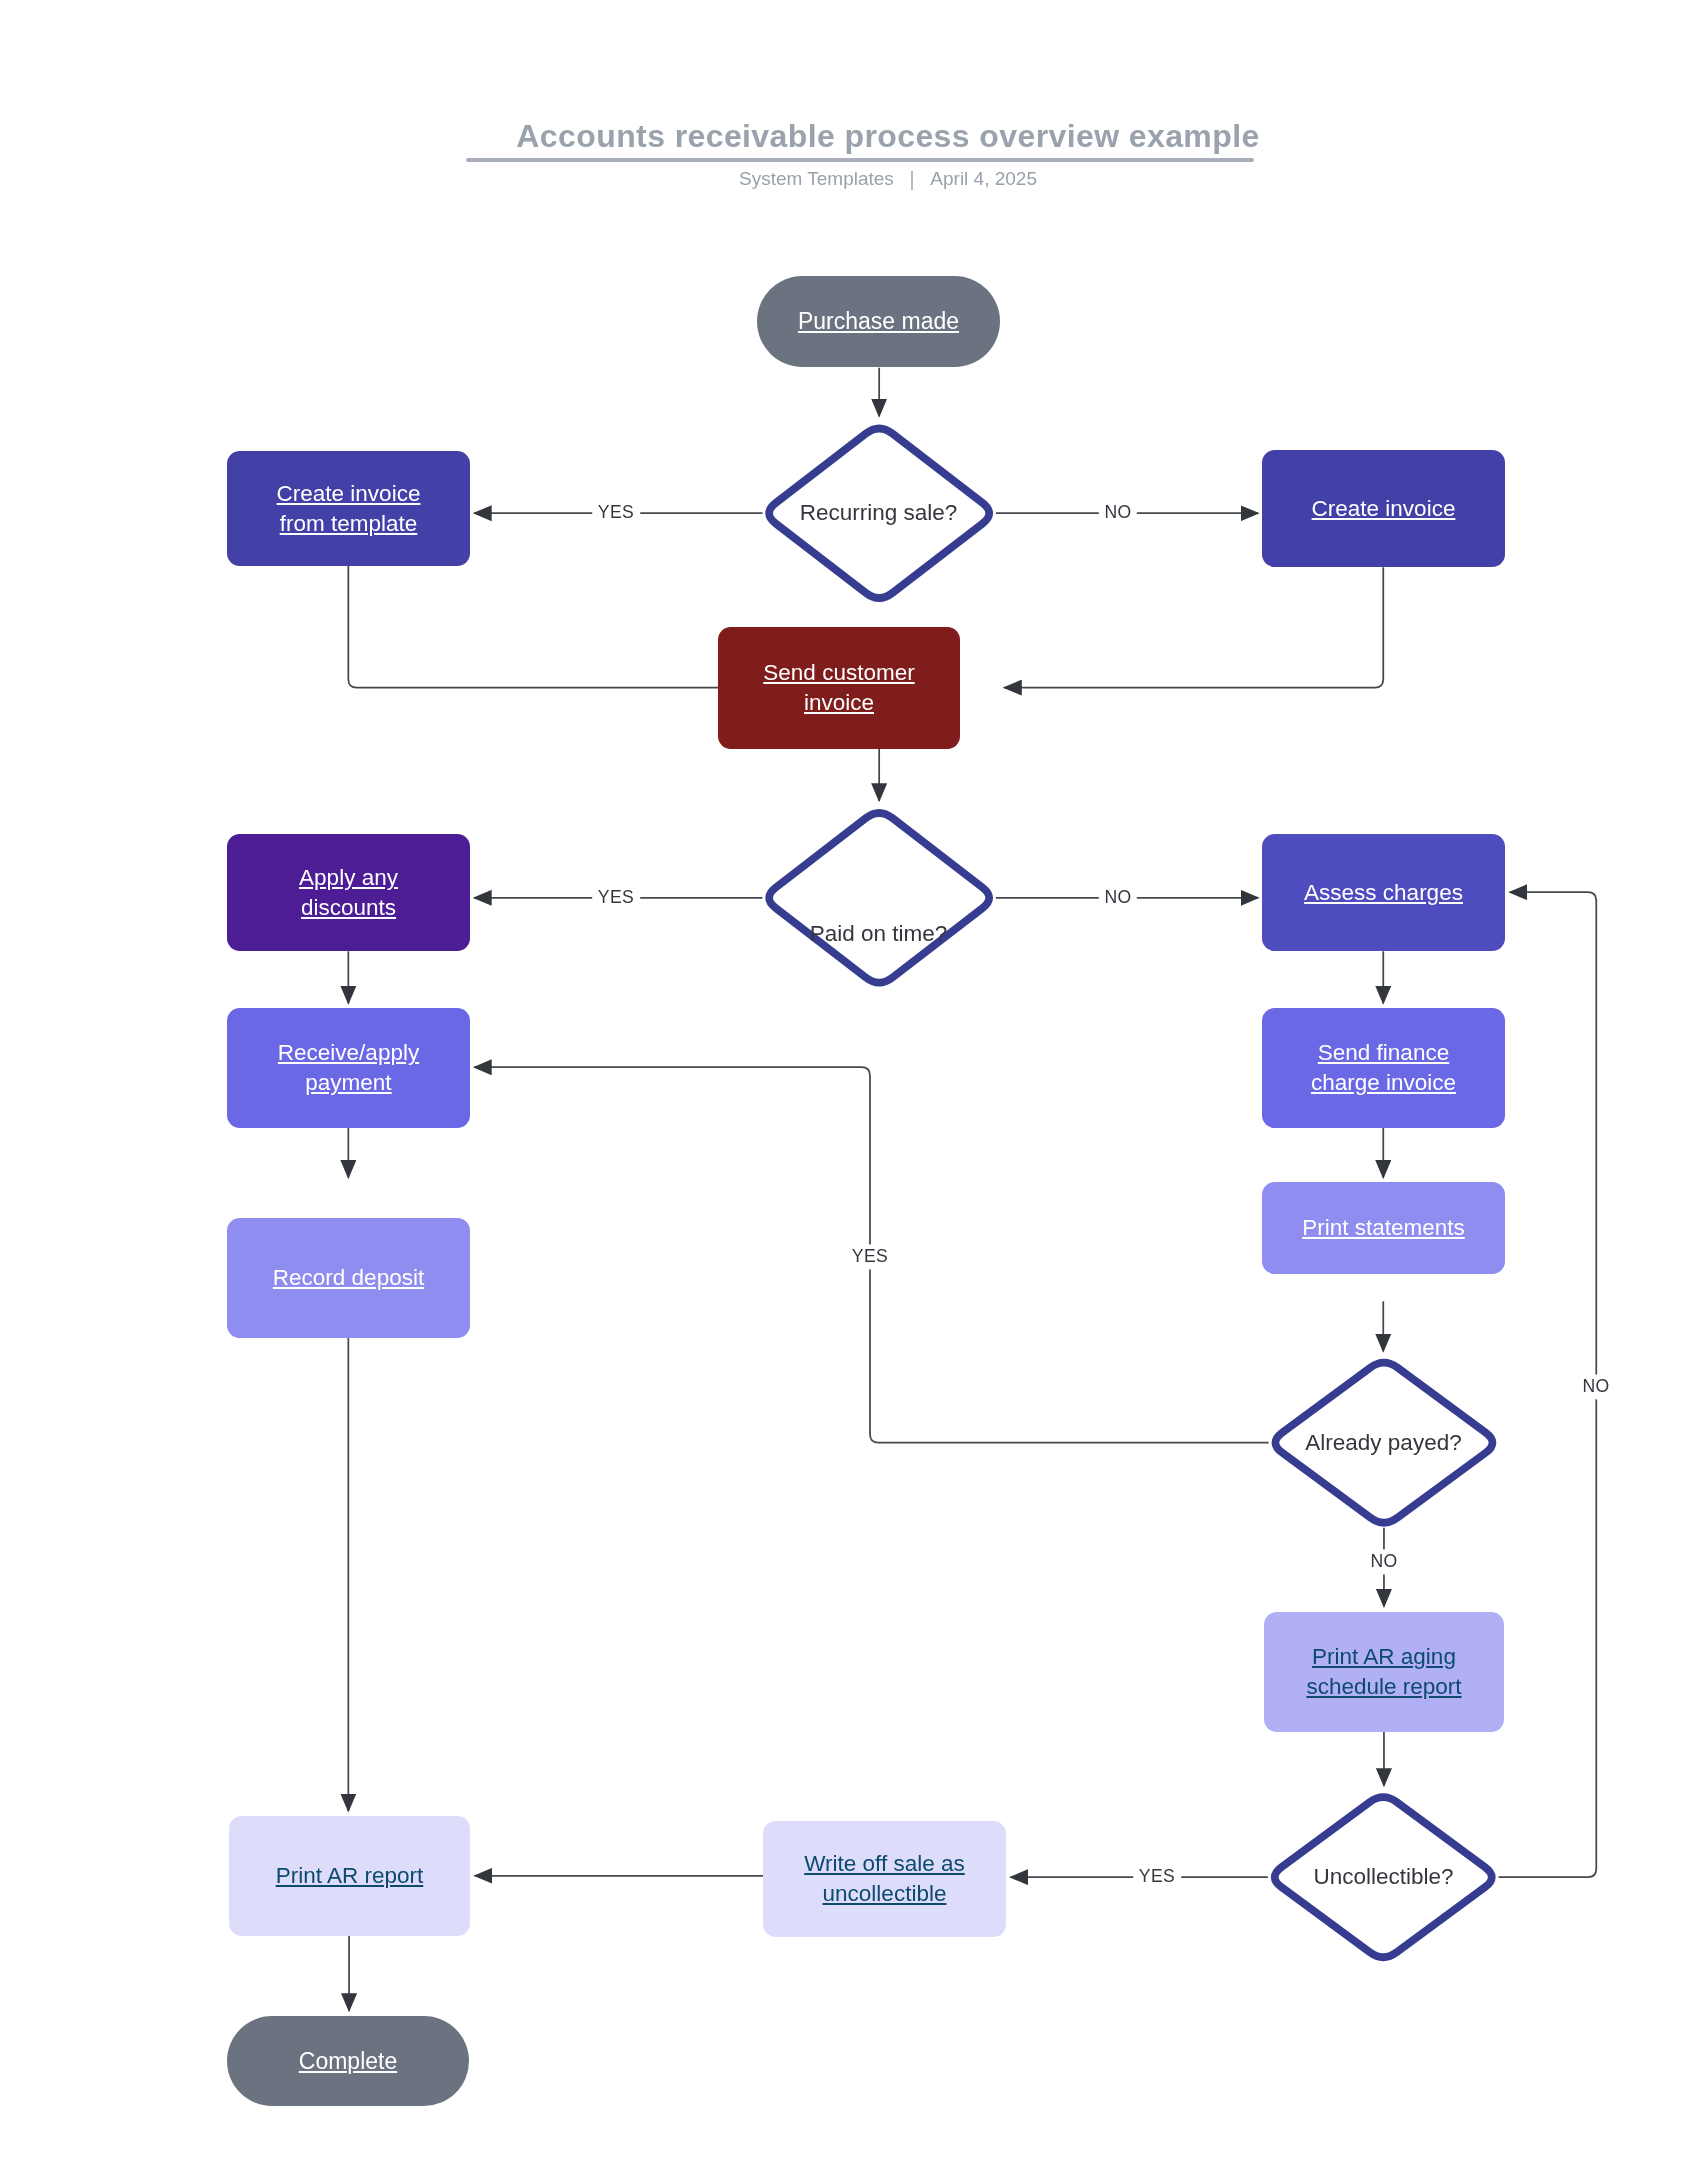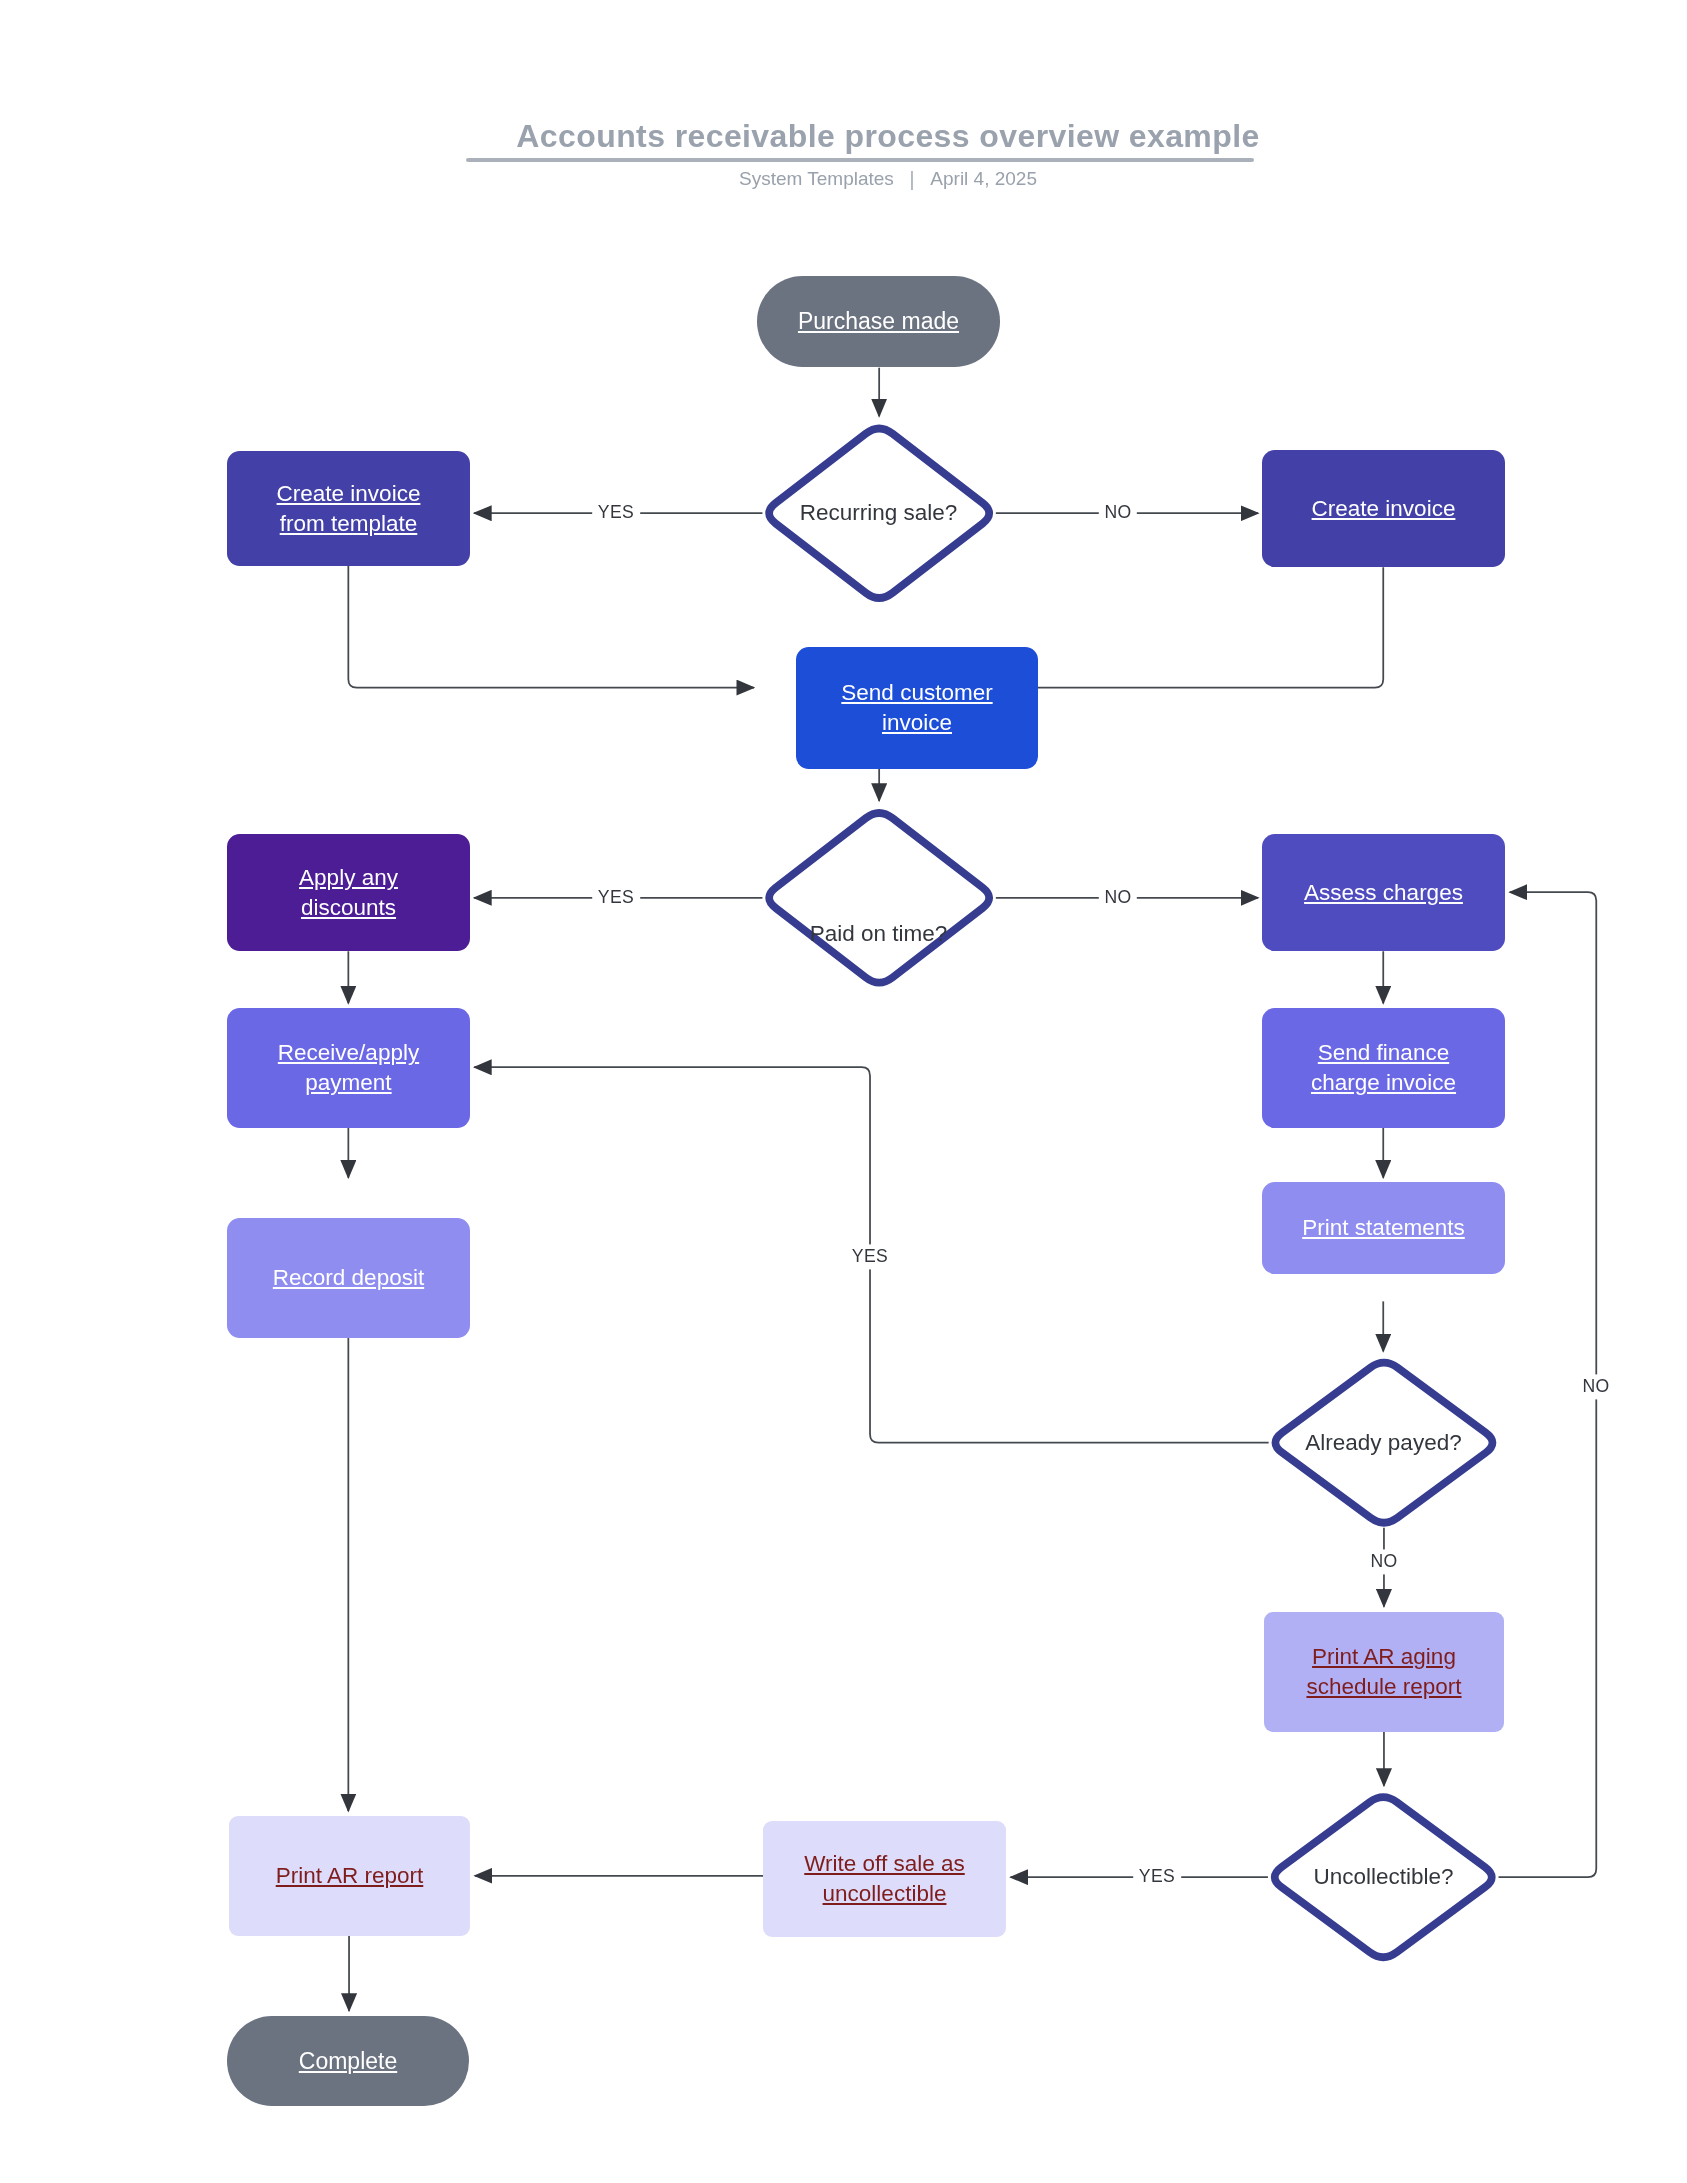--- a/index.html
+++ b/index.html
@@ -30,26 +30,26 @@
   .node{
     position:absolute;display:flex;align-items:center;justify-content:center;
     text-align:center;border-radius:12.7px;color:#ffffff;
     font-size:22.5px;line-height:1.32;white-space:pre-line;text-decoration:underline;
   }
   .pill{border-radius:49px;background:#6b7280;font-size:23px;}
   .dtext{
     position:absolute;display:flex;align-items:center;justify-content:center;
     text-align:center;color:#33373d;font-size:22.5px;
   }
-  .dark-text{color:#7f1d1d;border-radius:9px;}
+  .dark-text{color:#0c4a6e;}
   
   #n-start{left:757px;top:276px;width:243px;height:91px;}
   #n-cift{left:227px;top:451px;width:243px;height:115px;background:#4340a8;}
   #n-ci{left:1262px;top:450px;width:243px;height:117px;background:#4340a8;}
-  #n-sci{left:796px;top:627px;width:242px;height:122px;background:#1d4ed8;margin-top:20px;}
+  #n-sci{left:718px;top:627px;width:242px;height:122px;background:#7f1d1d;}
   #n-aad{left:227px;top:834px;width:243px;height:117px;background:#4c1d95;}
   #n-ac{left:1262px;top:834px;width:243px;height:117px;background:#4f4cc0;}
   #n-rap{left:227px;top:1008px;width:243px;height:120px;background:#6b68e6;}
   #n-sfci{left:1262px;top:1008px;width:243px;height:120px;background:#6b68e6;}
   #n-rd{left:227px;top:1182px;width:243px;height:120px;background:#8f8def;margin-top:36px;}
   #n-ps{left:1262px;top:1182px;width:243px;height:92px;background:#8f8def;}
   #n-paa{left:1264px;top:1612px;width:240px;height:120px;background:#b2b0f5;}
   #n-wo{left:763px;top:1821px;width:243px;height:116px;background:#dddcfa;}
   #n-par{left:229px;top:1816px;width:241px;height:120px;background:#dddcfa;}
   #n-complete{left:227px;top:2016px;width:242px;height:90px;}

